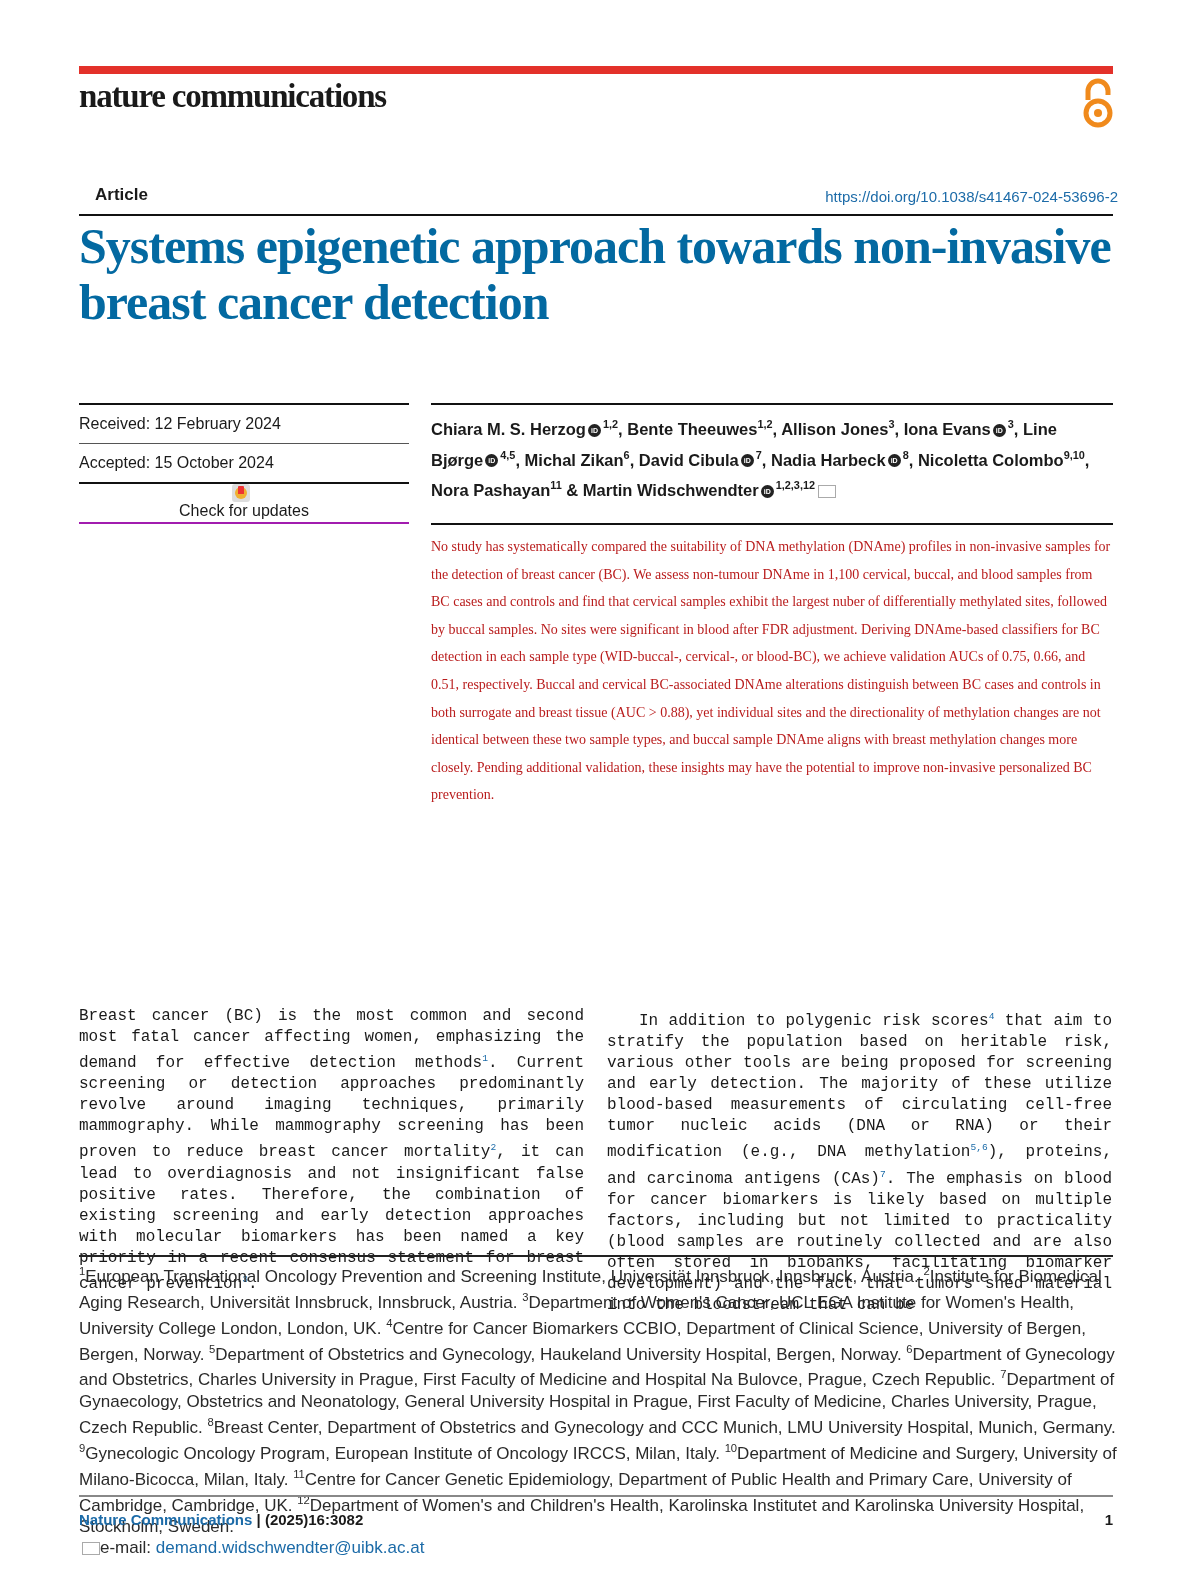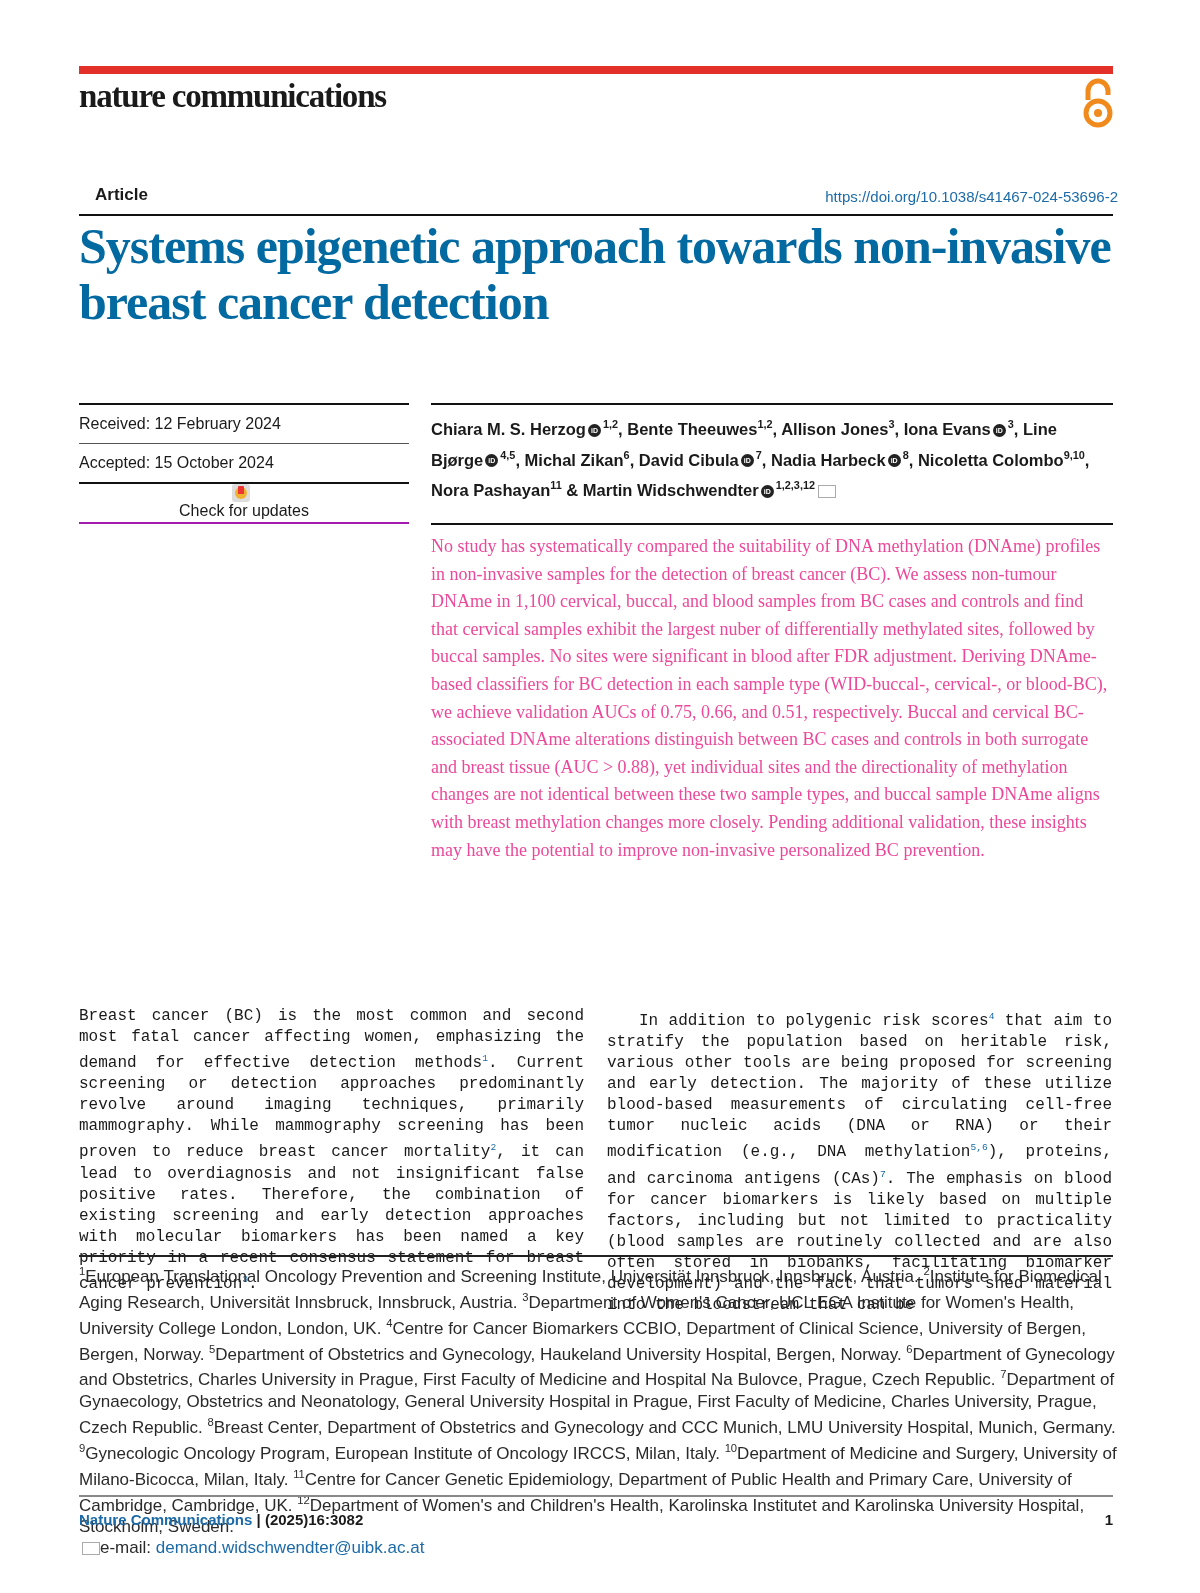--- a/index.html
+++ b/index.html
@@ -17,21 +17,21 @@
   .side .row.first { border-top:2px solid #111; }
   .side .row.pub { font-family:"Liberation Serif", serif; font-size:16px; border-top:2px solid #111; }
   .side .row.check { border-top:2px solid #111; border-bottom:2px solid #a21caf;flex-direction:column; }
   .check-icon { width:18px; height:18px; border-radius:3px; background:#ddd; margin-right:6px; position:relative; display:inline-block; }
   .check-icon::before { content:""; position:absolute; left:3px; top:3px; width:12px; height:12px; border-radius:50%; background:#f0b030; }
   .check-icon::after { content:""; position:absolute; left:6px; top:2px; width:6px; height:8px; background:#e33; border-radius:1px 1px 0 0; }
   .authors { left:431px; top:403px; width:682px; border-top:2px solid #111; padding-top:6px; font-family:"Liberation Sans", sans-serif; font-weight:bold; font-size:16.5px; line-height:26px; }
   .orcid { display:inline-block; width:13px; height:13px; border-radius:50%; background:#222; color:#fff; font-size:7px; line-height:13px; text-align:center; vertical-align:middle; margin:0 2px; font-weight:bold; }
   sup { font-size:0.66em; }
   .mail-icon { display:inline-block; width:16px; height:11px; border:1px solid #aaa; vertical-align:middle; position:relative; margin-left:3px; }
-  .abstract { left:431px; top:523px; width:682px; border-top:2px solid #111; padding-top:8px; font-family:"Liberation Serif", serif; font-size:18px; line-height:27.6px; color:#ec4899; }
+  .abstract { left:431px; top:523px; width:682px; border-top:2px solid #111; padding-top:8px; font-family:"Liberation Serif", serif; font-size:14px; line-height:27.6px; color:#b91c1c; }
   .body-col { top:1006px; width:505px; font-family:Liberation Mono, monospace; font-size:16px; line-height:21px; text-align:justify; color:#1a1a1a; }
   .col1 { left:79px; }
   .col2 { left:607px; }
   .col2 .indent { text-indent:32px; }
   .ref { color:#1c6ba8; font-size:0.6em; vertical-align:super; }
   .aff-rule { left:79px; top:1255px; width:1034px; height:1.5px; background:#222; }
   .aff { left:79px; top:1261px; width:1040px; font-family:"Liberation Sans", sans-serif; font-size:17px; line-height:21.3px; color:#2a2a2a; }
   .email-link { color:#1c6ba8; }
   .foot-rule { left:79px; top:1495px; width:1034px; height:1.5px; background:#888; }
   .footer-left { left:79px; top:1511px; font-family:"Liberation Sans", sans-serif; font-size:15px; font-weight:bold; }

